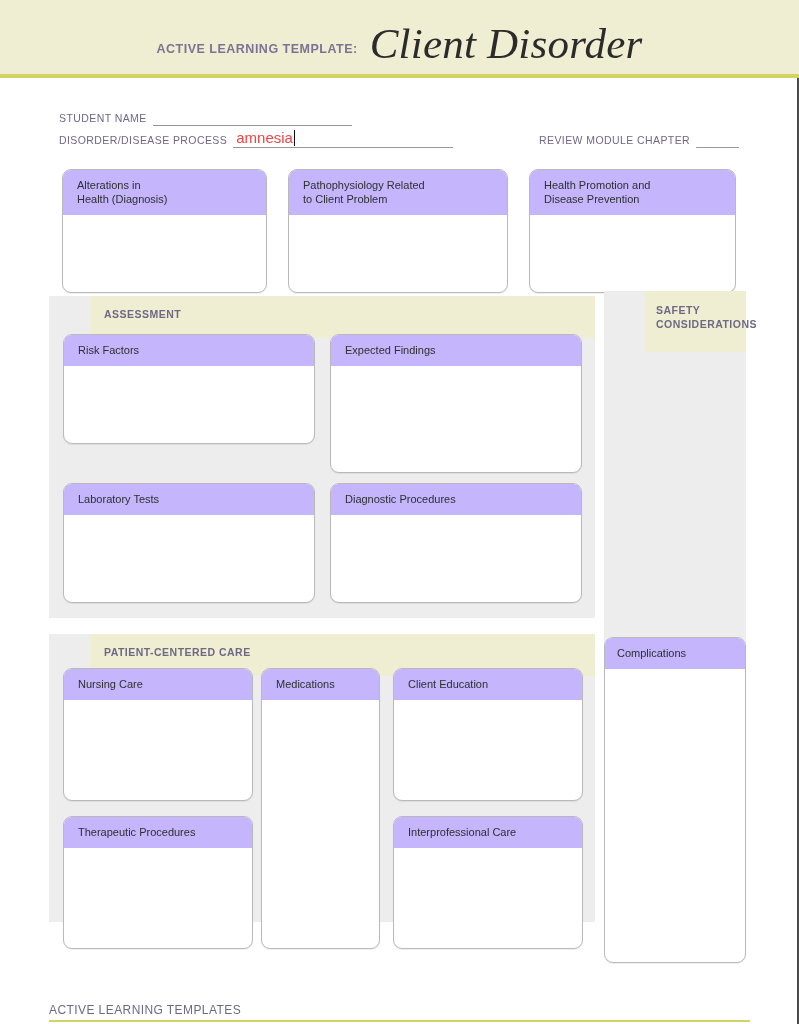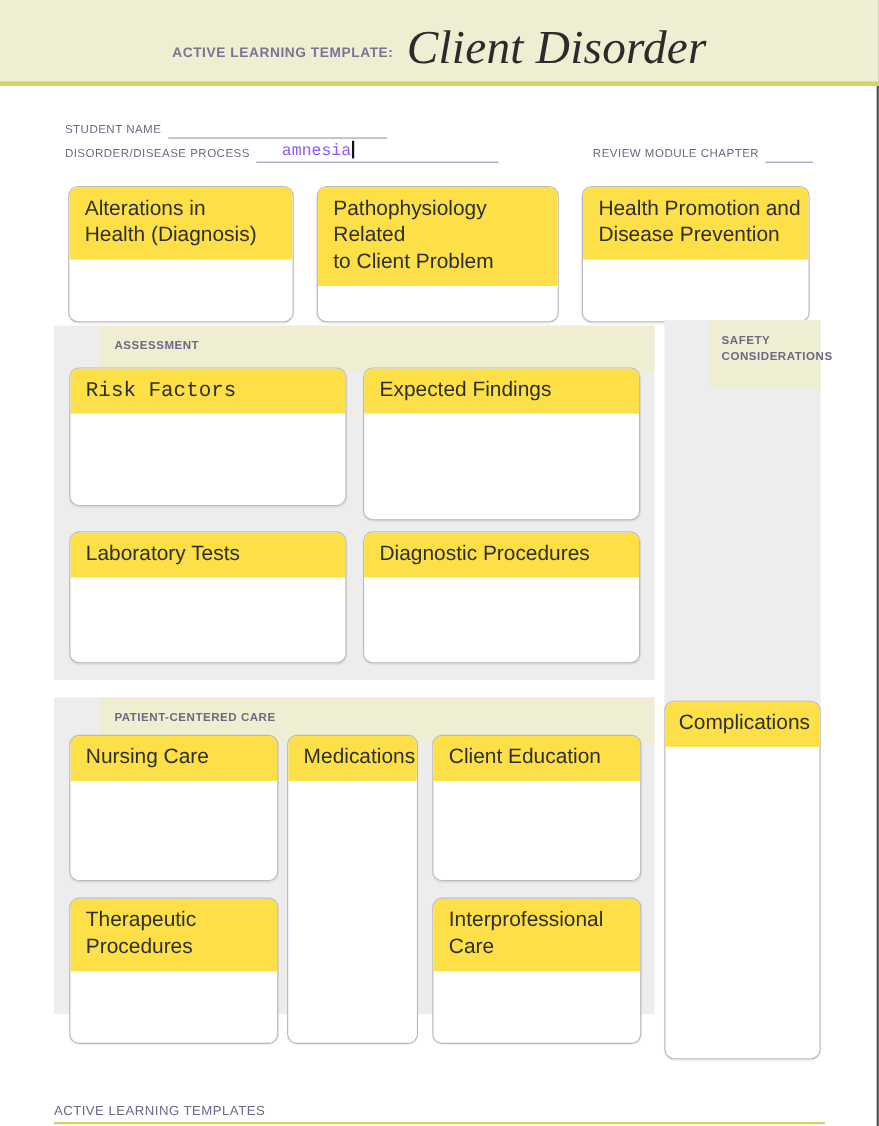--- a/index.html
+++ b/index.html
@@ -82,24 +82,23 @@
     position: relative;
   }
   .rule-student { width: 199px; }
   .rule-disorder { width: 307px; }
   .rule-chapter { width: 60px; }
   .field-value {
     position: absolute;
     left: 3px;
     bottom: 1px;
     font-size: 15px;
-    color: #8b5cf6;
+    color: #ef4444;
     white-space: nowrap;
-    font-family: Liberation Mono, monospace;
-    margin-left: 20px;
+    font-family: Liberation Sans, sans-serif;
   }
   .caret {
     display: inline-block;
     width: 1.5px;
     height: 16px;
     background: #111;
     vertical-align: -3px;
     margin-left: 1px;
   }
   .spacer-chapter { width: 121px; }
@@ -108,23 +107,23 @@
   .card {
     position: absolute;
     background: #ffffff;
     border: 1px solid #b9b9b9;
     border-radius: 9px;
     box-sizing: border-box;
     overflow: hidden;
     box-shadow: 0 1px 1px rgba(0,0,0,0.07);
   }
   .card-head {
-    background: #fde047;
+    background: #c4b5fd;
     padding: 8px 0 9px 14px;
-    font-size: 19px;
+    font-size: 11px;
     color: #2f2f2f;
     line-height: 1.28;
     white-space: pre-line;
   }
   .card-body { background:#ffffff; }
 
   
   .top-card { top: 169px; height: 124px; }
   #card-alterations { left: 62px;  width: 205px; }
   #card-patho      { left: 288px; width: 220px; }
@@ -169,21 +168,21 @@
     width: 142px; height: 386px;
   }
   #section-safety .section-head {
     padding: 13px 0 0 11px;
     height: 48px;
     white-space: pre-line;
   }
 
   
   .asmt-card { position:absolute; }
-  #card-risk      { left: 14px;  top: 38px;  width: 252px; height: 126px; font-family: Liberation Mono, monospace; }
+  #card-risk      { left: 14px;  top: 38px;  width: 252px; height: 110px; }
   #card-expected  { left: 281px; top: 38px;  width: 252px; height: 139px; }
   #card-lab       { left: 14px;  top: 187px; width: 252px; height: 120px; }
   #card-diag      { left: 281px; top: 187px; width: 252px; height: 120px; }
 
   
   #card-nursing   { left: 14px;  top: 34px;  width: 190px; height: 133px; }
   #card-meds      { left: 212px; top: 34px;  width: 119px; height: 281px; }
   #card-clientedu { left: 344px; top: 34px;  width: 190px; height: 133px; }
   #card-therap    { left: 14px;  top: 182px; width: 190px; height: 133px; }
   #card-interpro  { left: 344px; top: 182px; width: 190px; height: 133px; }

